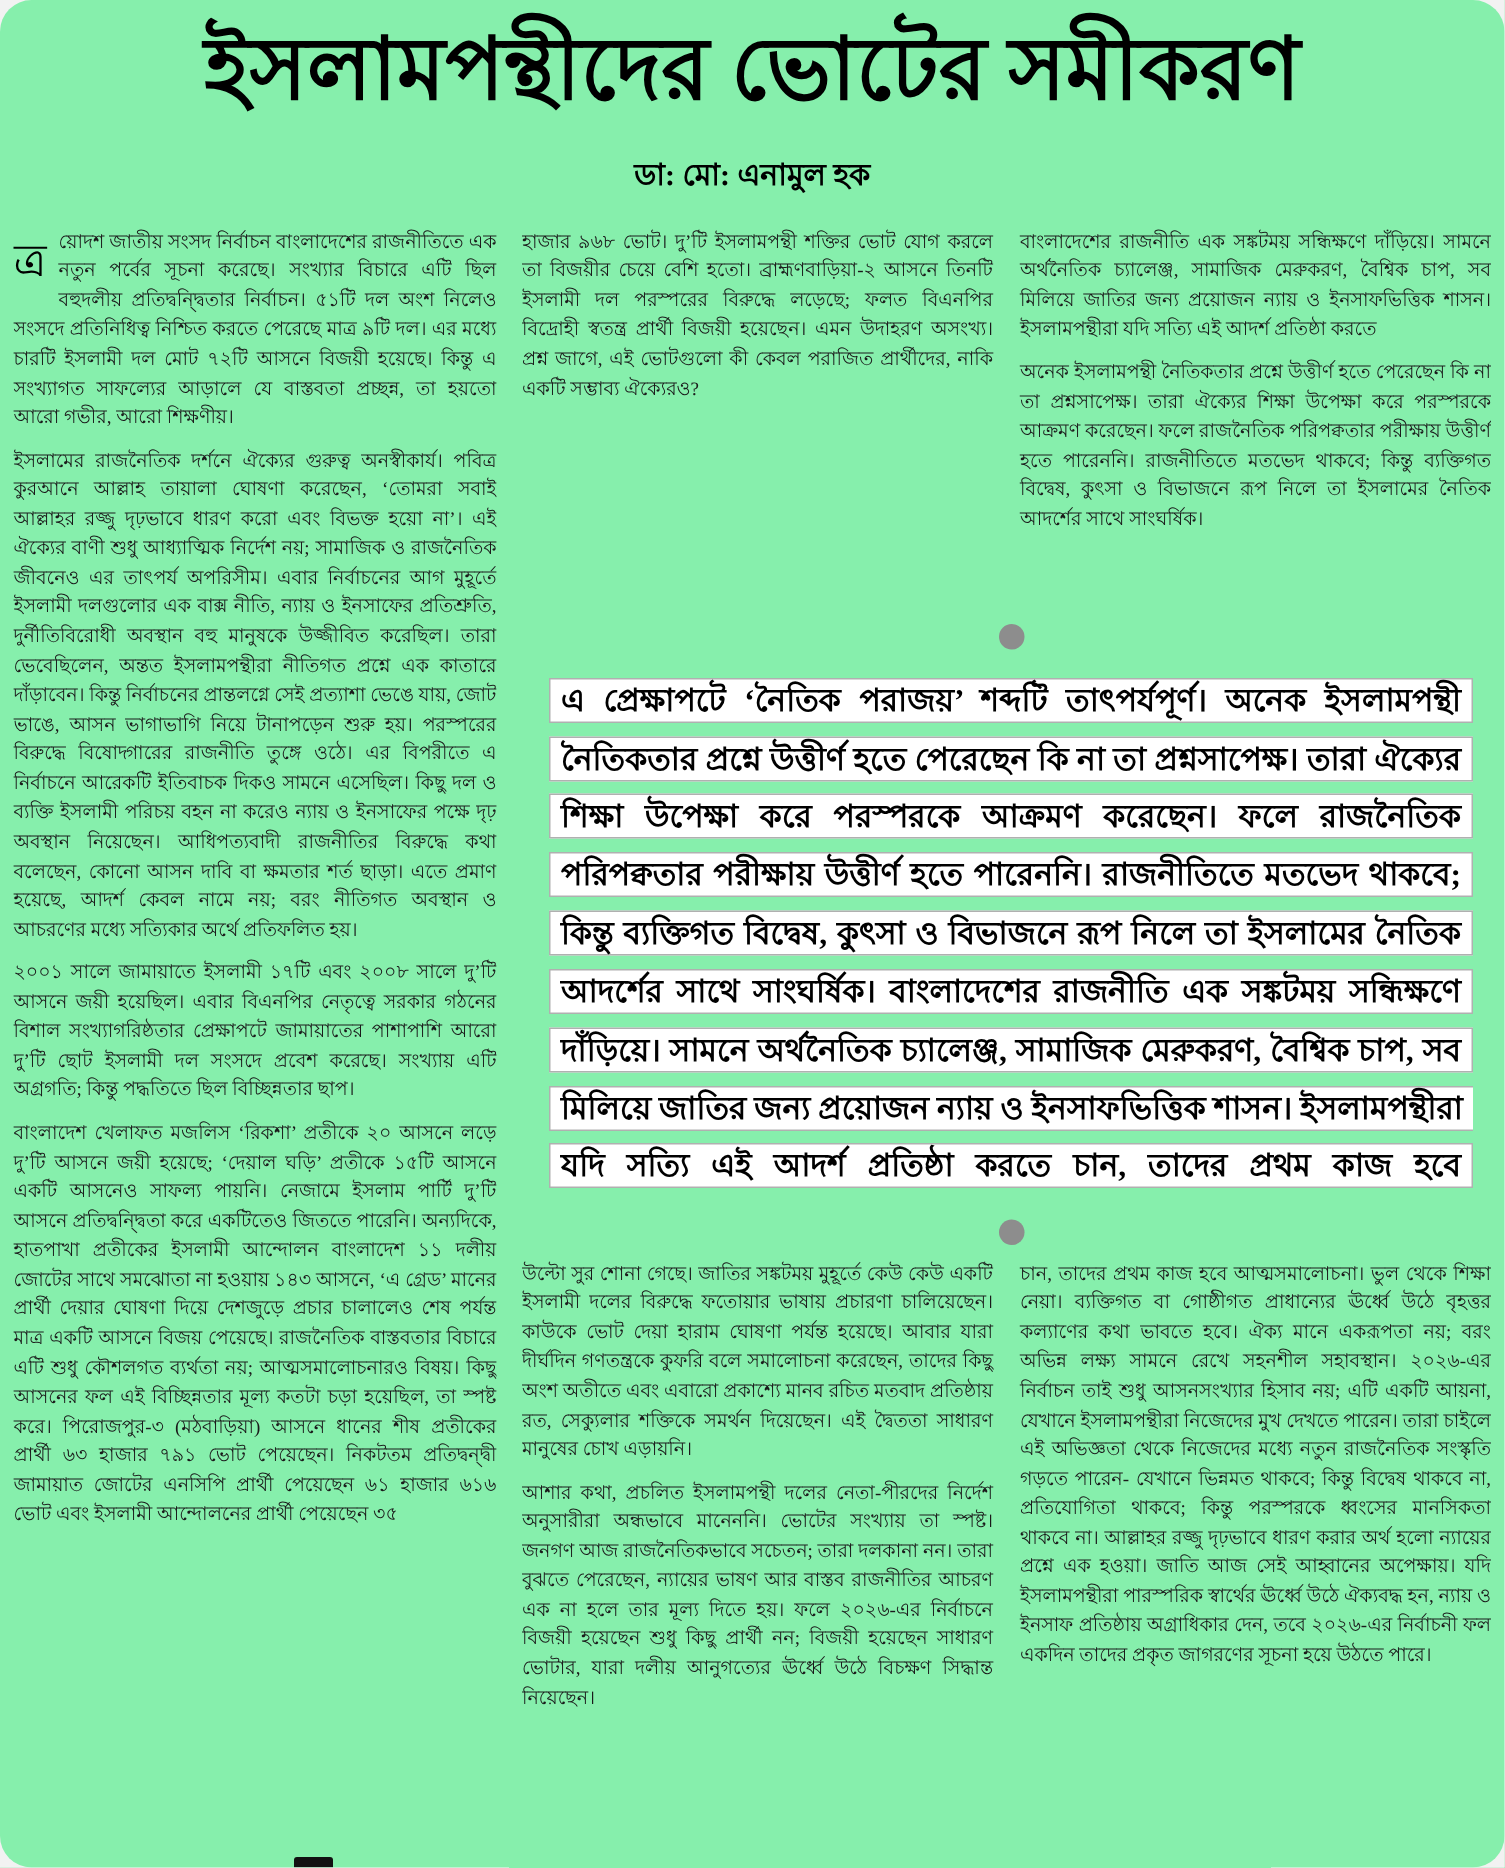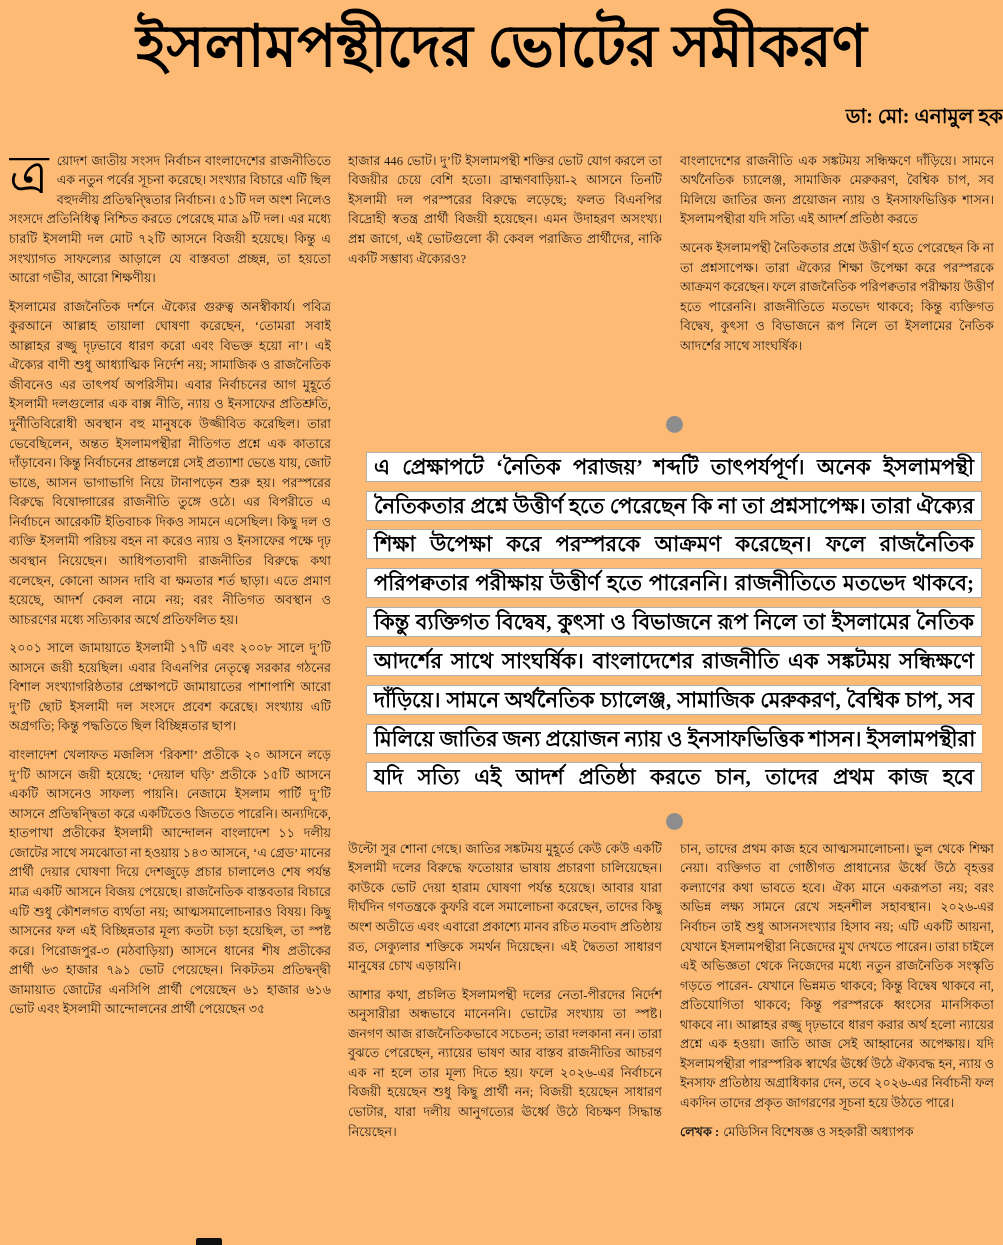--- a/index.html
+++ b/index.html
@@ -1,27 +1,27 @@
 <!DOCTYPE html>
 <html><head>
 <meta charset="utf-8">
 <style>
   * { margin: 0; padding: 0; box-sizing: border-box; }
   html, body { background: #f2f2f2; }
   body { font-family: "Liberation Serif", "DejaVu Serif", serif; }
   .page {
-    width: 1003px; height: 1245px; margin: 0 auto; background: #fdba74;
-    color: #111; position: relative; overflow: hidden; padding-top: 10px;
+    width: 1003px; height: 1245px; margin: 0 auto; background: #86efac;
+    color: #111; position: relative; overflow: hidden; padding-top: 10px; border-radius: 21px;
   }
   .headline {
     font-weight: 700; font-size: 58px; line-height: 1.15; text-align: center;
     color: #000; padding: 4px 10px 0;
   }
   .byline {
-    text-align: right; font-weight: 700; font-size: 20px; margin: 20px 0 18px; color: #000;
+    text-align: center; font-weight: 700; font-size: 20px; margin: 20px 0 18px; color: #000;
   }
   .body-grid { display: flex; gap: 17px; padding: 0 9px; }
   .col { font-size: 12.7px; line-height: 1.54; text-align: justify; color: #1a1a1a; }
   .col p { margin-bottom: 9px; }
   .col-left { flex: 0 0 322px; height: 1072px; overflow: hidden; }
   .right-area { flex: 1; display: flex; flex-direction: column; height: 1072px; overflow: hidden; }
   .top-row, .bottom-row { display: flex; gap: 18px; }
   .top-row { height: 252px; overflow: hidden; }
   .top-row .col, .bottom-row .col { flex: 1 1 0; min-width: 0; }
   .bottom-row { flex: 1 1 auto; overflow: hidden; }
@@ -32,21 +32,21 @@
   .pq-text {
     margin: 15px 6px 13px; font-size: 21px; font-weight: 700; line-height: 1.85;
     text-align: justify; text-align-last: center; color: #000;
     max-height: 352px; overflow: hidden;
   }
   .pq-inner {
     background: #ffffff; border: 1px solid #b0b0b0; padding: 2px 7px;
     -webkit-box-decoration-break: clone; box-decoration-break: clone;
   }
   .dropcap {
-    float: left; font-size: 54px; line-height: 40px; padding: 3px 8px 0 0; color: #000; font-family: Liberation Serif, serif;
+    float: left; font-size: 30px; line-height: 40px; padding: 3px 8px 0 0; color: #000; font-family: Liberation Serif, serif;
   }
   .author-note { margin-top: 4px; }
   .author-label { font-weight: 700; margin-right: 4px; }
   .artifact {
     position: absolute; left: 196px; bottom: 0; width: 26px; height: 7px;
     background: #111; border-radius: 2px 2px 0 0;
   }
 </style>
 </head>
 <body>
@@ -65,21 +65,21 @@
           <p>ইসলামের রাজনৈতিক দর্শনে ঐক্যের গুরুত্ব অনস্বীকার্য। পবিত্র কুরআনে আল্লাহ তায়ালা ঘোষণা করেছেন, ‘তোমরা সবাই আল্লাহর রজ্জু দৃঢ়ভাবে ধারণ করো এবং বিভক্ত হয়ো না’। এই ঐক্যের বাণী শুধু আধ্যাত্মিক নির্দেশ নয়; সামাজিক ও রাজনৈতিক জীবনেও এর তাৎপর্য অপরিসীম। এবার নির্বাচনের আগ মুহূর্তে ইসলামী দলগুলোর এক বাক্স নীতি, ন্যায় ও ইনসাফের প্রতিশ্রুতি, দুর্নীতিবিরোধী অবস্থান বহু মানুষকে উজ্জীবিত করেছিল। তারা ভেবেছিলেন, অন্তত ইসলামপন্থীরা নীতিগত প্রশ্নে এক কাতারে দাঁড়াবেন। কিন্তু নির্বাচনের প্রান্তলগ্নে সেই প্রত্যাশা ভেঙে যায়, জোট ভাঙে, আসন ভাগাভাগি নিয়ে টানাপড়েন শুরু হয়। পরস্পরের বিরুদ্ধে বিষোদ্গারের রাজনীতি তুঙ্গে ওঠে। এর বিপরীতে এ নির্বাচনে আরেকটি ইতিবাচক দিকও সামনে এসেছিল। কিছু দল ও ব্যক্তি ইসলামী পরিচয় বহন না করেও ন্যায় ও ইনসাফের পক্ষে দৃঢ় অবস্থান নিয়েছেন। আধিপত্যবাদী রাজনীতির বিরুদ্ধে কথা বলেছেন, কোনো আসন দাবি বা ক্ষমতার শর্ত ছাড়া। এতে প্রমাণ হয়েছে, আদর্শ কেবল নামে নয়; বরং নীতিগত অবস্থান ও আচরণের মধ্যে সত্যিকার অর্থে প্রতিফলিত হয়।</p>
           <p>২০০১ সালে জামায়াতে ইসলামী ১৭টি এবং ২০০৮ সালে দু’টি আসনে জয়ী হয়েছিল। এবার বিএনপির নেতৃত্বে সরকার গঠনের বিশাল সংখ্যাগরিষ্ঠতার প্রেক্ষাপটে জামায়াতের পাশাপাশি আরো দু’টি ছোট ইসলামী দল সংসদে প্রবেশ করেছে। সংখ্যায় এটি অগ্রগতি; কিন্তু পদ্ধতিতে ছিল বিচ্ছিন্নতার ছাপ।</p>
           <p>বাংলাদেশ খেলাফত মজলিস ‘রিকশা’ প্রতীকে ২০ আসনে লড়ে দু’টি আসনে জয়ী হয়েছে; ‘দেয়াল ঘড়ি’ প্রতীকে ১৫টি আসনে একটি আসনেও সাফল্য পায়নি। নেজামে ইসলাম পার্টি দু’টি আসনে প্রতিদ্বন্দ্বিতা করে একটিতেও জিততে পারেনি। অন্যদিকে, হাতপাখা প্রতীকের ইসলামী আন্দোলন বাংলাদেশ ১১ দলীয় জোটের সাথে সমঝোতা না হওয়ায় ১৪৩ আসনে, ‘এ গ্রেড’ মানের প্রার্থী দেয়ার ঘোষণা দিয়ে দেশজুড়ে প্রচার চালালেও শেষ পর্যন্ত মাত্র একটি আসনে বিজয় পেয়েছে। রাজনৈতিক বাস্তবতার বিচারে এটি শুধু কৌশলগত ব্যর্থতা নয়; আত্মসমালোচনারও বিষয়। কিছু আসনের ফল এই বিচ্ছিন্নতার মূল্য কতটা চড়া হয়েছিল, তা স্পষ্ট করে। পিরোজপুর-৩ (মঠবাড়িয়া) আসনে ধানের শীষ প্রতীকের প্রার্থী ৬৩ হাজার ৭৯১ ভোট পেয়েছেন। নিকটতম প্রতিদ্বন্দ্বী জামায়াত জোটের এনসিপি প্রার্থী পেয়েছেন ৬১ হাজার ৬১৬ ভোট এবং ইসলামী আন্দোলনের প্রার্থী পেয়েছেন ৩৫</p>
         </div>
     </div>
 
     <div class="right-area">
 
       <div class="top-row">
         <div class="col">
-            <p>হাজার 446 ভোট। দু’টি ইসলামপন্থী শক্তির ভোট যোগ করলে তা বিজয়ীর চেয়ে বেশি হতো। ব্রাহ্মণবাড়িয়া-২ আসনে তিনটি ইসলামী দল পরস্পরের বিরুদ্ধে লড়েছে; ফলত বিএনপির বিদ্রোহী স্বতন্ত্র প্রার্থী বিজয়ী হয়েছেন। এমন উদাহরণ অসংখ্য। প্রশ্ন জাগে, এই ভোটগুলো কী কেবল পরাজিত প্রার্থীদের, নাকি একটি সম্ভাব্য ঐক্যেরও?</p>
+            <p>হাজার ৯৬৮ ভোট। দু’টি ইসলামপন্থী শক্তির ভোট যোগ করলে তা বিজয়ীর চেয়ে বেশি হতো। ব্রাহ্মণবাড়িয়া-২ আসনে তিনটি ইসলামী দল পরস্পরের বিরুদ্ধে লড়েছে; ফলত বিএনপির বিদ্রোহী স্বতন্ত্র প্রার্থী বিজয়ী হয়েছেন। এমন উদাহরণ অসংখ্য। প্রশ্ন জাগে, এই ভোটগুলো কী কেবল পরাজিত প্রার্থীদের, নাকি একটি সম্ভাব্য ঐক্যেরও?</p>
           </div>
         <div class="col">
             <p>বাংলাদেশের রাজনীতি এক সঙ্কটময় সন্ধিক্ষণে দাঁড়িয়ে। সামনে অর্থনৈতিক চ্যালেঞ্জ, সামাজিক মেরুকরণ, বৈশ্বিক চাপ, সব মিলিয়ে জাতির জন্য প্রয়োজন ন্যায় ও ইনসাফভিত্তিক শাসন। ইসলামপন্থীরা যদি সত্যি এই আদর্শ প্রতিষ্ঠা করতে</p>
             <p>অনেক ইসলামপন্থী নৈতিকতার প্রশ্নে উত্তীর্ণ হতে পেরেছেন কি না তা প্রশ্নসাপেক্ষ। তারা ঐক্যের শিক্ষা উপেক্ষা করে পরস্পরকে আক্রমণ করেছেন। ফলে রাজনৈতিক পরিপক্বতার পরীক্ষায় উত্তীর্ণ হতে পারেননি। রাজনীতিতে মতভেদ থাকবে; কিন্তু ব্যক্তিগত বিদ্বেষ, কুৎসা ও বিভাজনে রূপ নিলে তা ইসলামের নৈতিক আদর্শের সাথে সাংঘর্ষিক।</p>
           </div>
       </div>
 
       <div class="pullquote">
         <div class="pq-dot"></div>
         <p class="pq-text"><span class="pq-inner">এ প্রেক্ষাপটে ‘নৈতিক পরাজয়’ শব্দটি তাৎপর্যপূর্ণ। অনেক ইসলামপন্থী নৈতিকতার প্রশ্নে উত্তীর্ণ হতে পেরেছেন কি না তা প্রশ্নসাপেক্ষ। তারা ঐক্যের শিক্ষা উপেক্ষা করে পরস্পরকে আক্রমণ করেছেন। ফলে রাজনৈতিক পরিপক্বতার পরীক্ষায় উত্তীর্ণ হতে পারেননি। রাজনীতিতে মতভেদ থাকবে; কিন্তু ব্যক্তিগত বিদ্বেষ, কুৎসা ও বিভাজনে রূপ নিলে তা ইসলামের নৈতিক আদর্শের সাথে সাংঘর্ষিক। বাংলাদেশের রাজনীতি এক সঙ্কটময় সন্ধিক্ষণে দাঁড়িয়ে। সামনে অর্থনৈতিক চ্যালেঞ্জ, সামাজিক মেরুকরণ, বৈশ্বিক চাপ, সব মিলিয়ে জাতির জন্য প্রয়োজন ন্যায় ও ইনসাফভিত্তিক শাসন। ইসলামপন্থীরা যদি সত্যি এই আদর্শ প্রতিষ্ঠা করতে চান, তাদের প্রথম কাজ হবে আত্মসমালোচনা</span></p>
@@ -88,21 +88,20 @@
 
       <div class="bottom-row">
         <div class="col">
             <p>উল্টো সুর শোনা গেছে। জাতির সঙ্কটময় মুহূর্তে কেউ কেউ একটি ইসলামী দলের বিরুদ্ধে ফতোয়ার ভাষায় প্রচারণা চালিয়েছেন। কাউকে ভোট দেয়া হারাম ঘোষণা পর্যন্ত হয়েছে। আবার যারা দীর্ঘদিন গণতন্ত্রকে কুফরি বলে সমালোচনা করেছেন, তাদের কিছু অংশ অতীতে এবং এবারো প্রকাশ্যে মানব রচিত মতবাদ প্রতিষ্ঠায় রত, সেক্যুলার শক্তিকে সমর্থন দিয়েছেন। এই দ্বৈততা সাধারণ মানুষের চোখ এড়ায়নি।</p>
             <p>আশার কথা, প্রচলিত ইসলামপন্থী দলের নেতা-পীরদের নির্দেশ অনুসারীরা অন্ধভাবে মানেননি। ভোটের সংখ্যায় তা স্পষ্ট। জনগণ আজ রাজনৈতিকভাবে সচেতন; তারা দলকানা নন। তারা বুঝতে পেরেছেন, ন্যায়ের ভাষণ আর বাস্তব রাজনীতির আচরণ এক না হলে তার মূল্য দিতে হয়। ফলে ২০২৬-এর নির্বাচনে বিজয়ী হয়েছেন শুধু কিছু প্রার্থী নন; বিজয়ী হয়েছেন সাধারণ ভোটার, যারা দলীয় আনুগত্যের ঊর্ধ্বে উঠে বিচক্ষণ সিদ্ধান্ত নিয়েছেন।</p>
           </div>
         <div class="col">
           <div>
               <p>চান, তাদের প্রথম কাজ হবে আত্মসমালোচনা। ভুল থেকে শিক্ষা নেয়া। ব্যক্তিগত বা গোষ্ঠীগত প্রাধান্যের ঊর্ধ্বে উঠে বৃহত্তর কল্যাণের কথা ভাবতে হবে। ঐক্য মানে একরূপতা নয়; বরং অভিন্ন লক্ষ্য সামনে রেখে সহনশীল সহাবস্থান। ২০২৬-এর নির্বাচন তাই শুধু আসনসংখ্যার হিসাব নয়; এটি একটি আয়না, যেখানে ইসলামপন্থীরা নিজেদের মুখ দেখতে পারেন। তারা চাইলে এই অভিজ্ঞতা থেকে নিজেদের মধ্যে নতুন রাজনৈতিক সংস্কৃতি গড়তে পারেন- যেখানে ভিন্নমত থাকবে; কিন্তু বিদ্বেষ থাকবে না, প্রতিযোগিতা থাকবে; কিন্তু পরস্পরকে ধ্বংসের মানসিকতা থাকবে না। আল্লাহর রজ্জু দৃঢ়ভাবে ধারণ করার অর্থ হলো ন্যায়ের প্রশ্নে এক হওয়া। জাতি আজ সেই আহ্বানের অপেক্ষায়। যদি ইসলামপন্থীরা পারস্পরিক স্বার্থের ঊর্ধ্বে উঠে ঐক্যবদ্ধ হন, ন্যায় ও ইনসাফ প্রতিষ্ঠায় অগ্রাধিকার দেন, তবে ২০২৬-এর নির্বাচনী ফল একদিন তাদের প্রকৃত জাগরণের সূচনা হয়ে উঠতে পারে।</p>
             </div>
-          <p class="author-note"><span class="author-label">লেখক :</span><span>মেডিসিন বিশেষজ্ঞ ও সহকারী অধ্যাপক</span></p>
         </div>
       </div>
 
     </div>
   </div>
 
   <div class="artifact"></div>
 
 </div>
 

